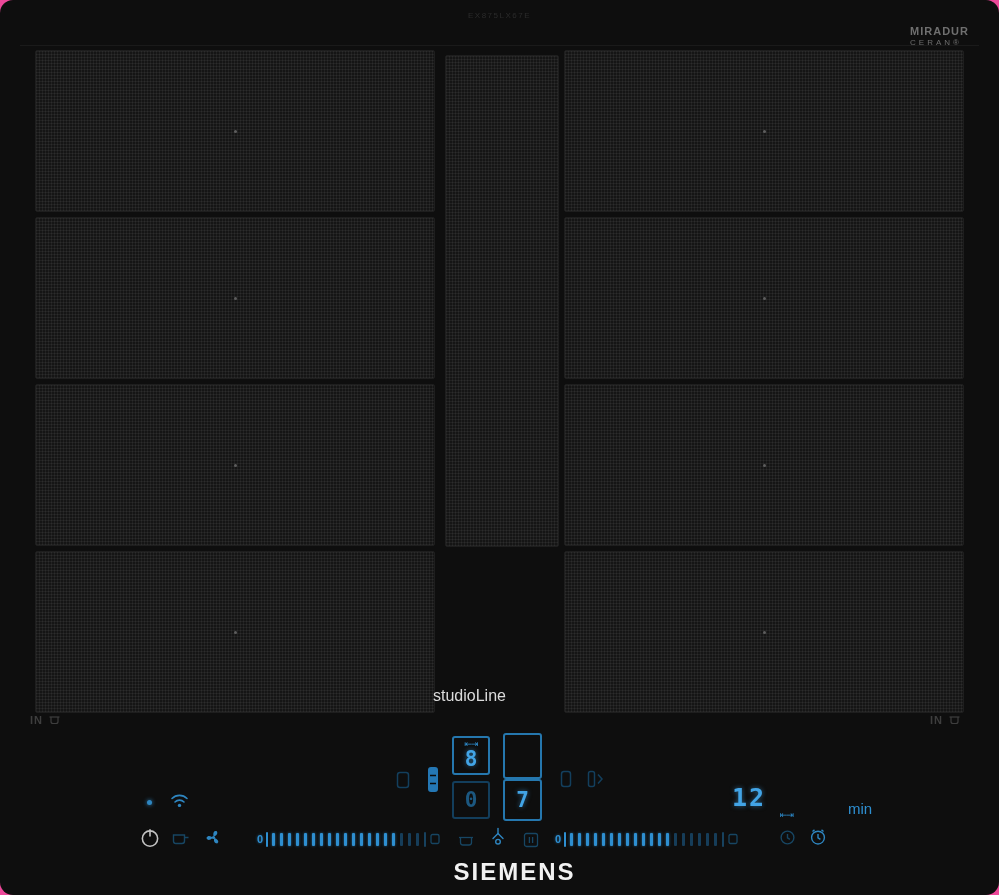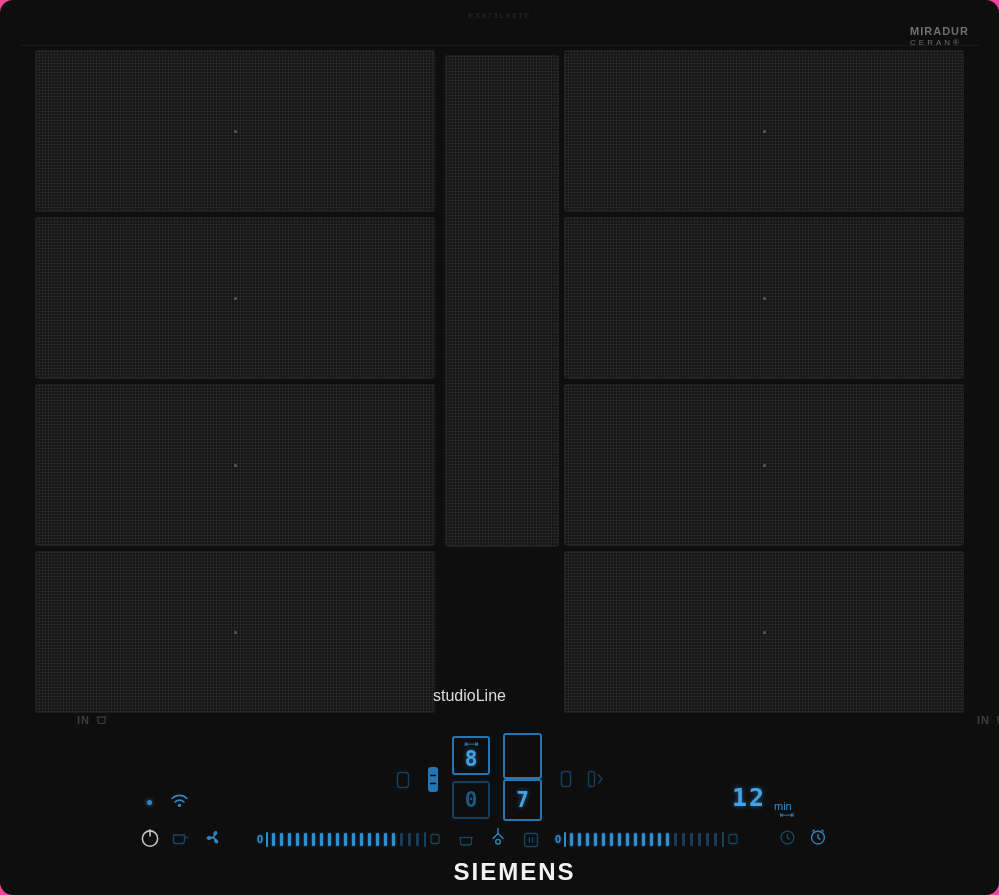--- a/index.html
+++ b/index.html
@@ -16,21 +16,21 @@
     background-color:#151515;
     background-image:
       repeating-linear-gradient(0deg, rgba(255,255,255,0.05) 0 1px, transparent 1px 3px),
       repeating-linear-gradient(90deg, rgba(255,255,255,0.05) 0 1px, transparent 1px 3px);
     border:1px solid #1e1e1e;border-radius:2px;
   }
   #zone-mid{position:absolute;left:445px;top:55px;width:112px;height:490px;}
   .zone-dot{width:3px;height:3px;border-radius:50%;background:#5d5d5d;}
 
   .in-mark{position:absolute;top:714px;display:flex;align-items:center;gap:5px;
-           color:#3e3e3e;font-size:11px;font-weight:bold;letter-spacing:1px;margin-left:47px;}
+           color:#3e3e3e;font-size:11px;font-weight:bold;letter-spacing:1px;}
   #in-left{left:30px;} #in-right{left:930px;}
 
   
   .model-text{position:absolute;left:0;right:0;top:11px;text-align:center;
               color:#2b2b2b;font-size:8px;letter-spacing:1.5px;}
   .schott{position:absolute;right:30px;top:25px;color:#6f6f6f;line-height:1.2;}
   .schott .l1{font-size:11px;font-weight:bold;letter-spacing:1px;}
   .schott .l2{font-size:8px;letter-spacing:3px;}
   .schott .sub{margin-top:9px;font-size:6px;color:#343434;text-align:center;letter-spacing:1px;}
   .studioline{position:absolute;left:433px;width:136px;top:687px;text-align:left;
@@ -65,21 +65,21 @@
   .seg{font-family:"DejaVu Sans Mono",monospace;font-weight:bold;color:#42a4e6;
        text-shadow:0 0 5px rgba(66,164,230,.55);}
   .seg.dim{color:#1c5880;text-shadow:none;}
   .sq .seg{font-size:21px;line-height:1;}
   .bridge{font-size:9px;line-height:1;color:#2e8fd1;letter-spacing:-1px;
           font-family:"DejaVu Sans",sans-serif;}
   #sq-tl .bridge{margin:-1px 0 0 0;}
 
   
   .timer-digits{left:732px;top:783px;font-size:25px;letter-spacing:2px;}
-  .timer-unit{left:774px;top:800px;font-size:11px;color:#2e8fd1;}
+  .timer-unit{left:848px;top:800px;font-size:15px;color:#2e8fd1;}
   .timer-bridge{left:780px;top:811px;}
 </style>
 </head>
 <body>
 
 <div id="stage">
   <div class="hob">
     <div class="top-seam"></div>
 
     <div class="model-text">EX875LX67E</div>

